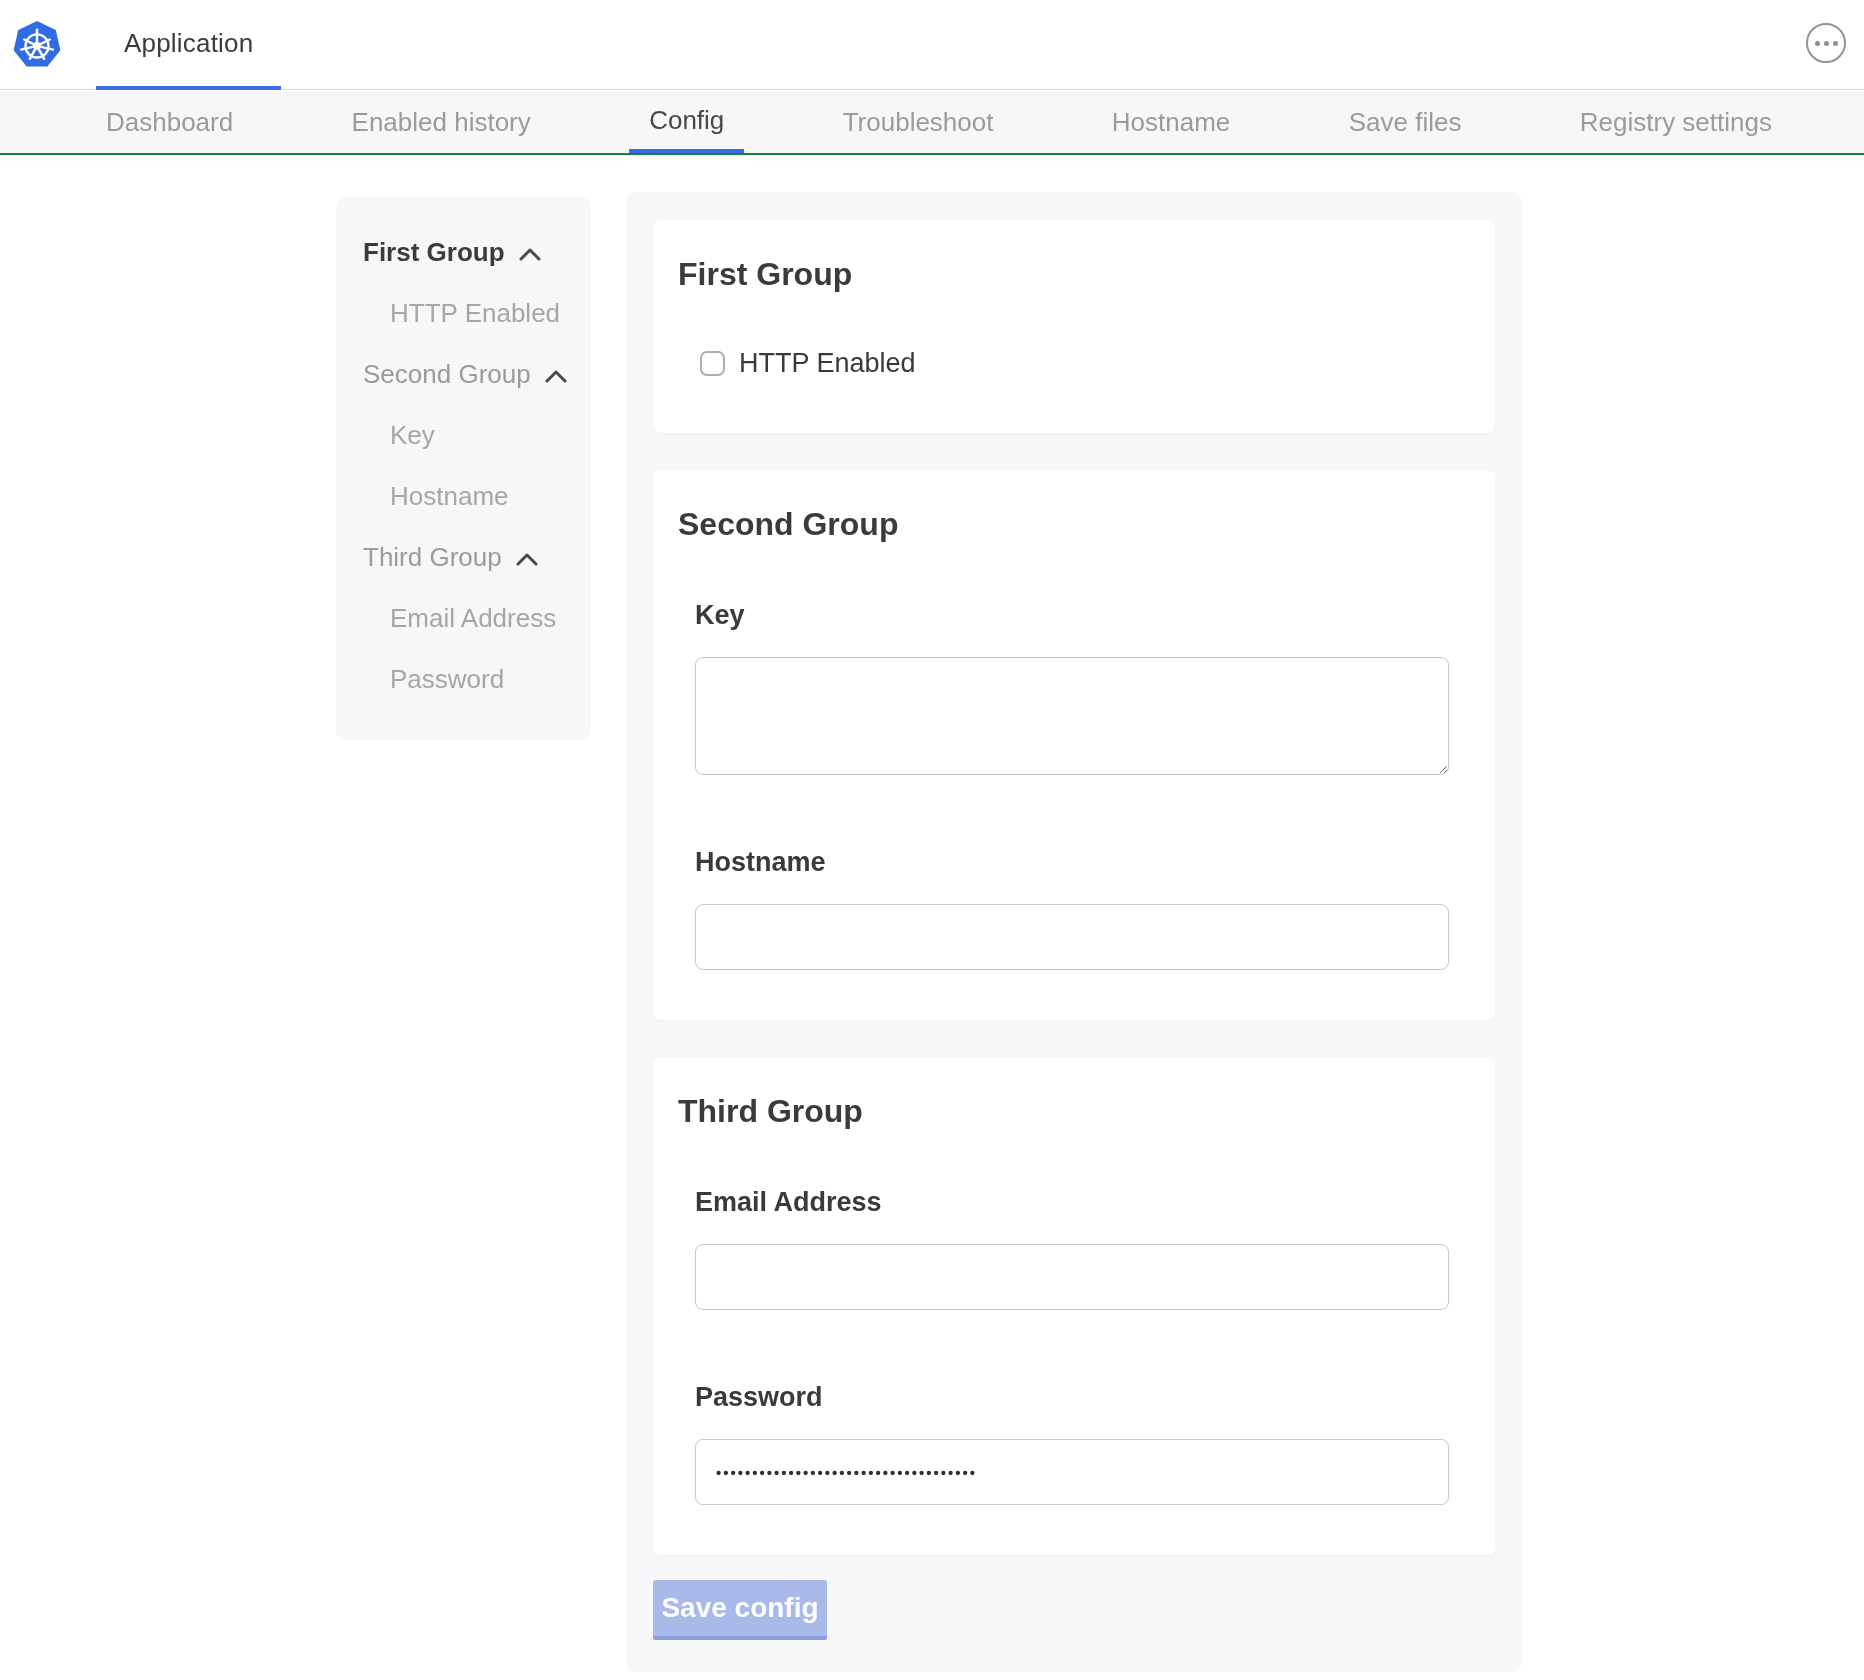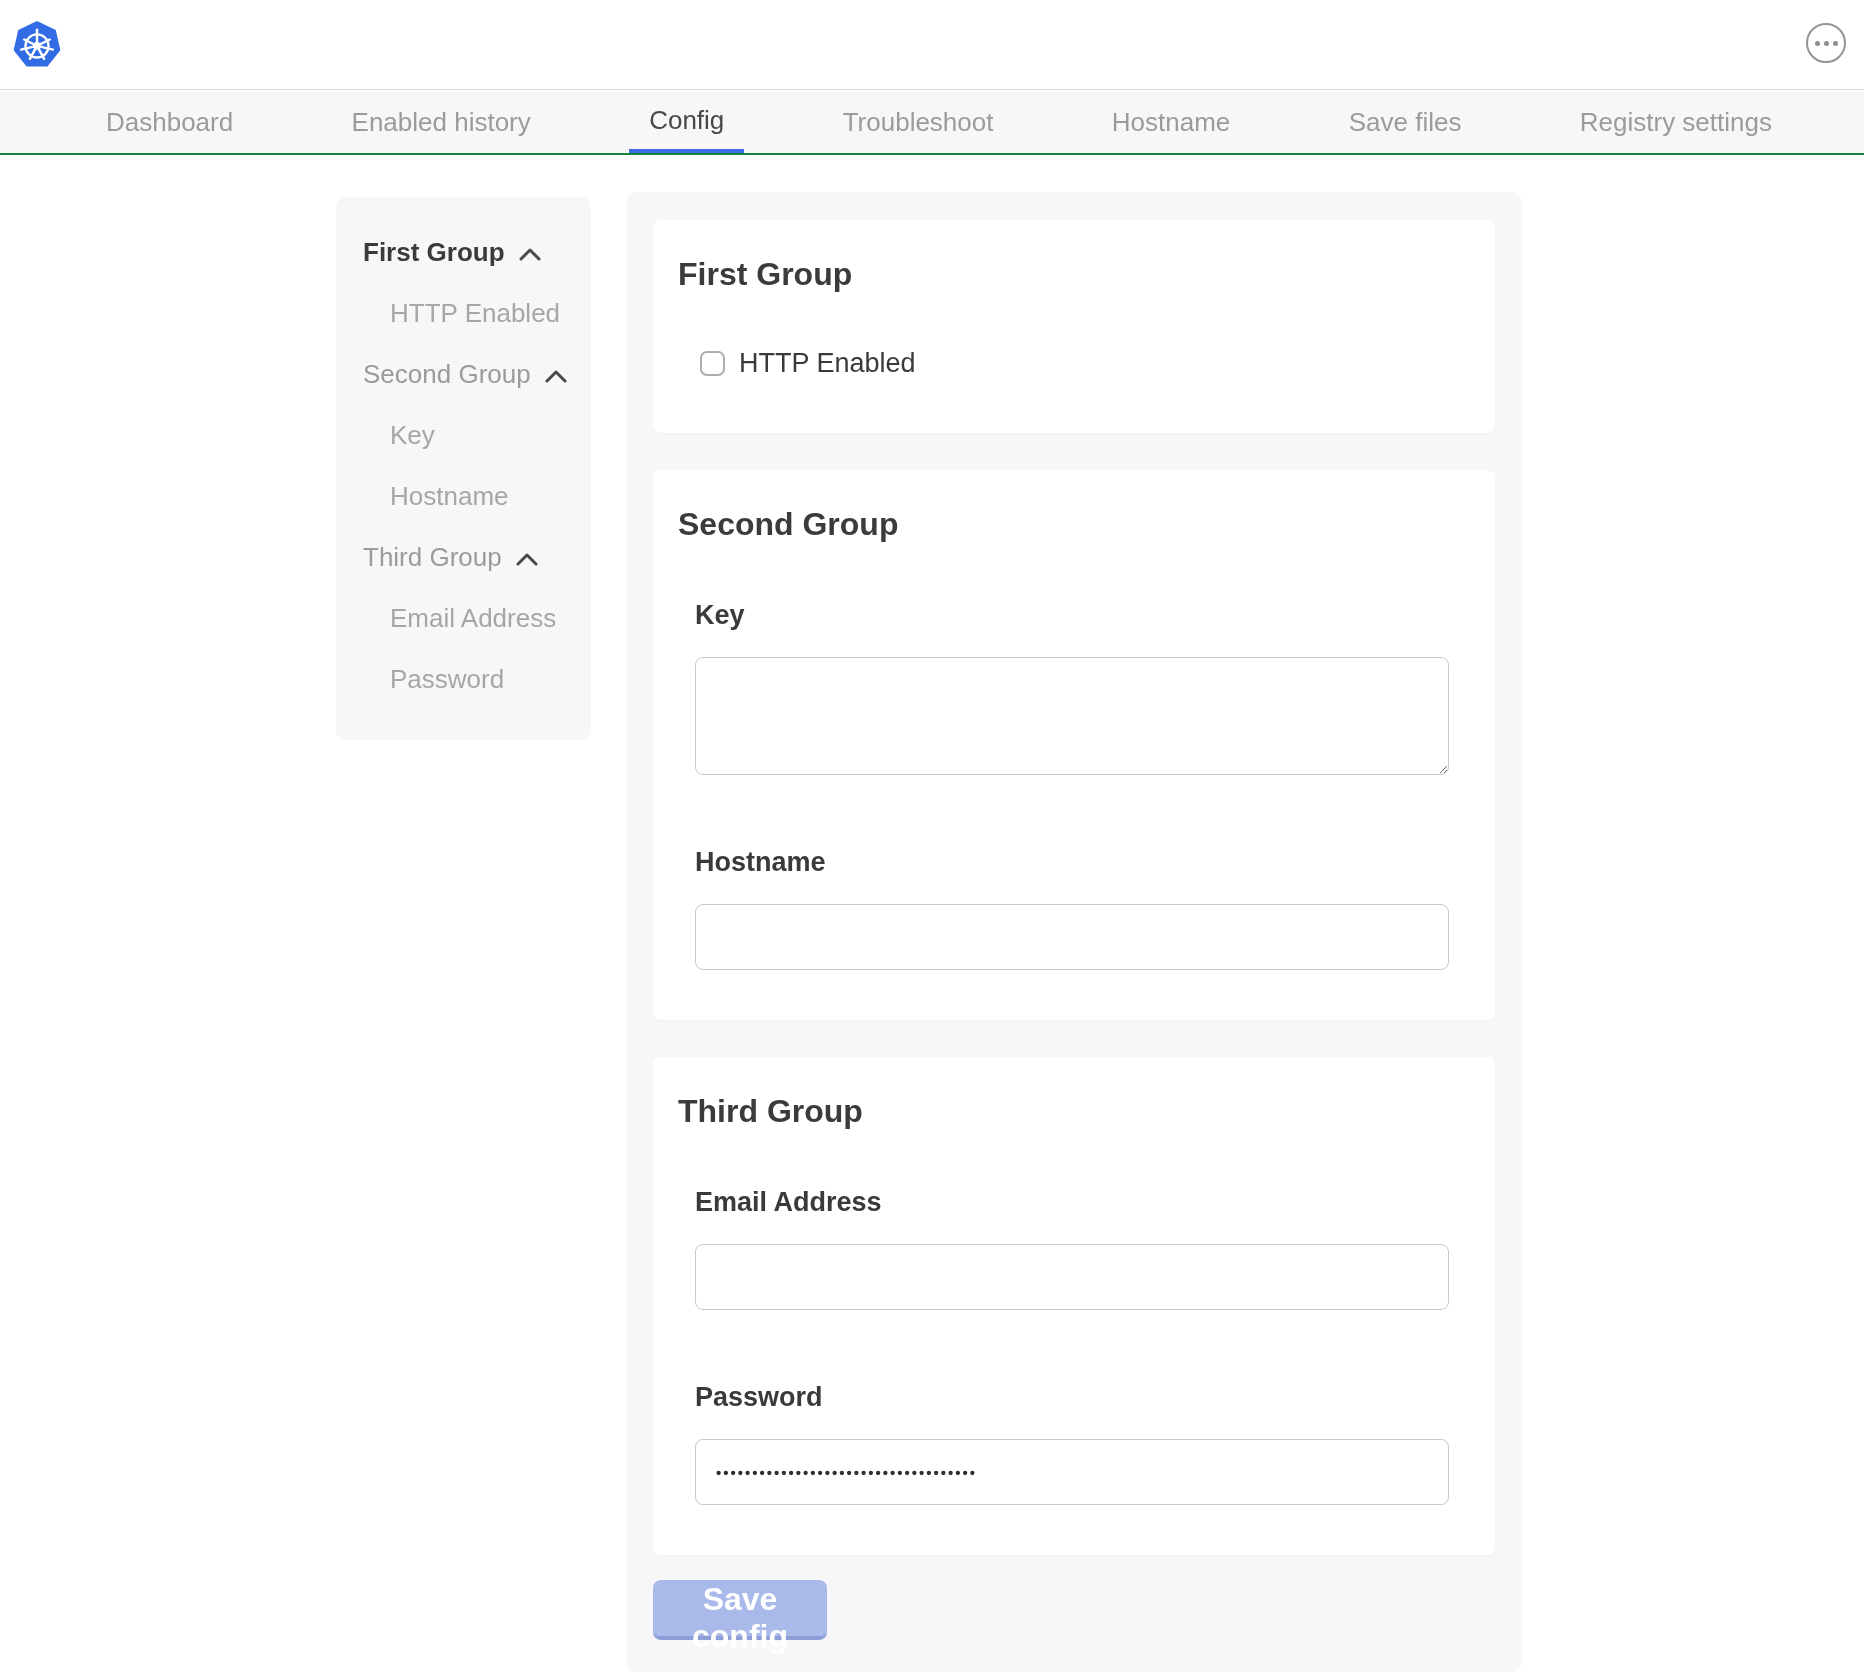--- a/index.html
+++ b/index.html
@@ -49,42 +49,45 @@
   .field-block{margin:0 21px 0 17px;}
   .f-label{margin-top:58px;font-size:27px;font-weight:600;color:#3a3a3a;line-height:31px;}
   .f-label.second{margin-top:72px;}
   .text-input,.textarea-input{display:block;margin-top:26px;width:100%;box-sizing:border-box;
     border:1px solid #c9c9cc;border-radius:8px;background:#fff;font-size:26px;color:#3a3a3a;
     font-family:"Liberation Sans", sans-serif;outline:none;}
   .text-input{height:66px;padding:0 20px;}
   .textarea-input{height:118px;padding:14px 20px;resize:vertical;}
   .pw{font-size:15px;letter-spacing:2px;font-weight:bold;color:#2f2f2f;}
   .save-btn{margin-top:25px;width:174px;height:60px;background:#a9b9e9;border:none;
-    border-bottom:4px solid #8d9fd6;border-radius:8px;color:#ffffff;font-weight:bold;
-    font-size:32px;font-family:"Liberation Sans", sans-serif;cursor:pointer;display:block;}
+    border-bottom:4px solid #8d9fd6;border-radius:2px;color:#ffffff;font-weight:bold;
+    font-size:28px;font-family:"Liberation Sans", sans-serif;cursor:pointer;display:block;}
 </style>
 </head>
 <body>
 
 <div class="header">
   <div class="logo">
     <svg viewBox="0 0 100 100" width="48" height="48">
       <path d="M50 2 L89.1 20.8 L98.7 63.1 L71.7 97.1 L28.3 97.1 L1.3 63.1 L10.9 20.8 Z" fill="#326ce5"></path>
       <circle cx="50" cy="54" r="24" fill="none" stroke="#ffffff" stroke-width="5"></circle>
       <g stroke="#ffffff" stroke-width="5" stroke-linecap="round">
         <line x1="50" y1="54" x2="50" y2="20"></line>
         <line x1="50" y1="54" x2="76.6" y2="40.7"></line>
         <line x1="50" y1="54" x2="83.2" y2="61.6"></line>
         <line x1="50" y1="54" x2="64.8" y2="80.9"></line>
         <line x1="50" y1="54" x2="35.2" y2="80.9"></line>
         <line x1="50" y1="54" x2="16.8" y2="61.6"></line>
         <line x1="50" y1="54" x2="23.4" y2="40.7"></line>
       </g>
       <circle cx="50" cy="54" r="8" fill="#ffffff"></circle>
     </svg>
+  </div>
+  <div class="app-tab">
+    <span>Application</span>
   </div>
   <div class="more-btn">
     <span class="dot"></span>
     <span class="dot"></span>
     <span class="dot"></span>
   </div>
 </div>
 
 <div class="nav">
   <div class="nav-tab">Dashboard</div>

